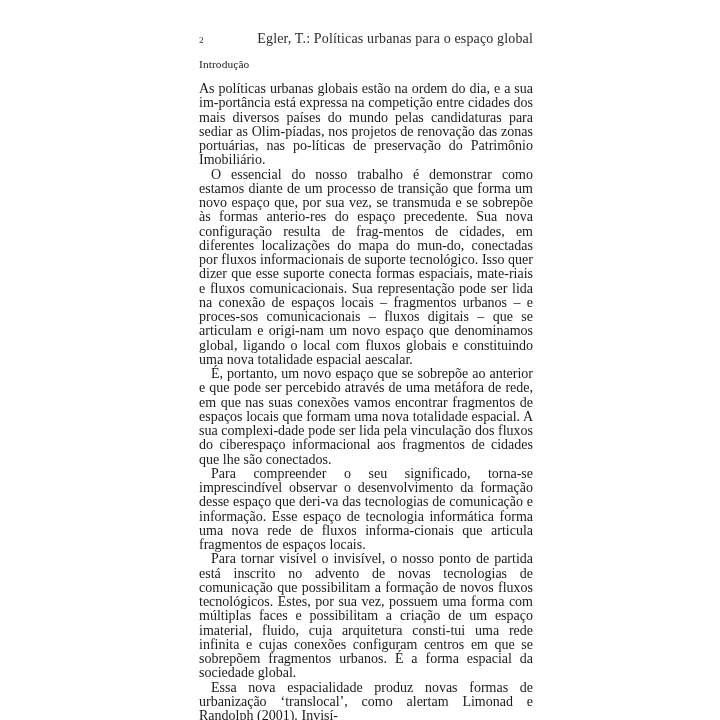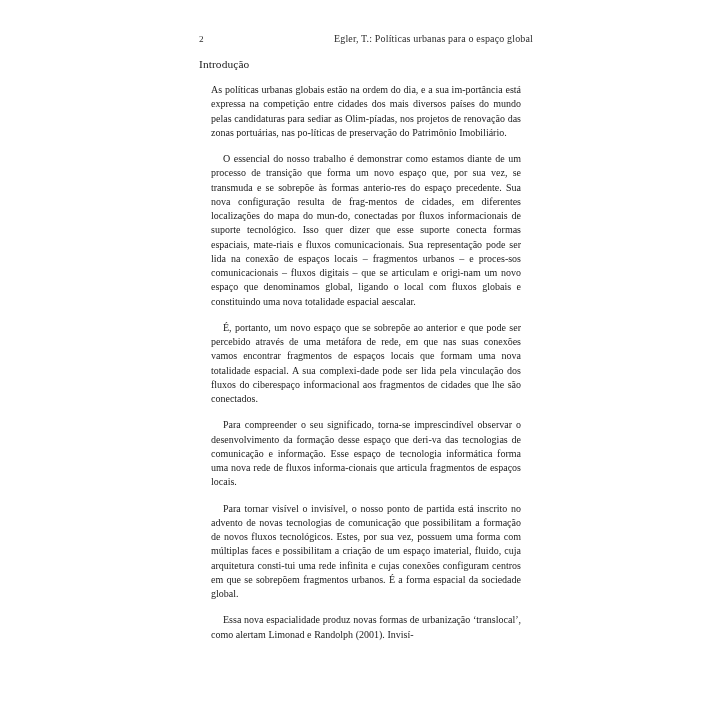--- a/index.html
+++ b/index.html
@@ -34,21 +34,21 @@
     font-size: 8.7px;
     line-height: 11px;
     color: #2b2b2b;
     letter-spacing: 0.15px;
   }
   .folio {
     font-size: 9.2px;
     color: #2b2b2b;
   }
   .running-title {
-    font-size: 10px;
+    font-size: 14px;
     color: #2b2b2b;
     white-space: nowrap;
   }
 
   
   .textblock {
     position: absolute;
     left: 199px;
     top: 57px;
     width: 334px;
@@ -58,23 +58,23 @@
     margin: 0 0 11px 0;
     padding: 0;
     font-size: 11.4px;
     line-height: 14.2px;
     font-weight: normal;
     color: #1a1a1a;
     letter-spacing: 0.1px;
   }
 
   p.body-par {
-    margin: 12px;
+    margin: 0;
     padding: 0;
-    font-size: 10px;
+    font-size: 14px;
     line-height: 14.25px;
     text-align: justify;
     text-justify: inter-word;
     color: #1a1a1a;
     hyphens: manual;
     -webkit-hyphens: manual;
     word-spacing: 0.1px;
   }
   p.body-par + p.body-par {
     text-indent: 12px;

